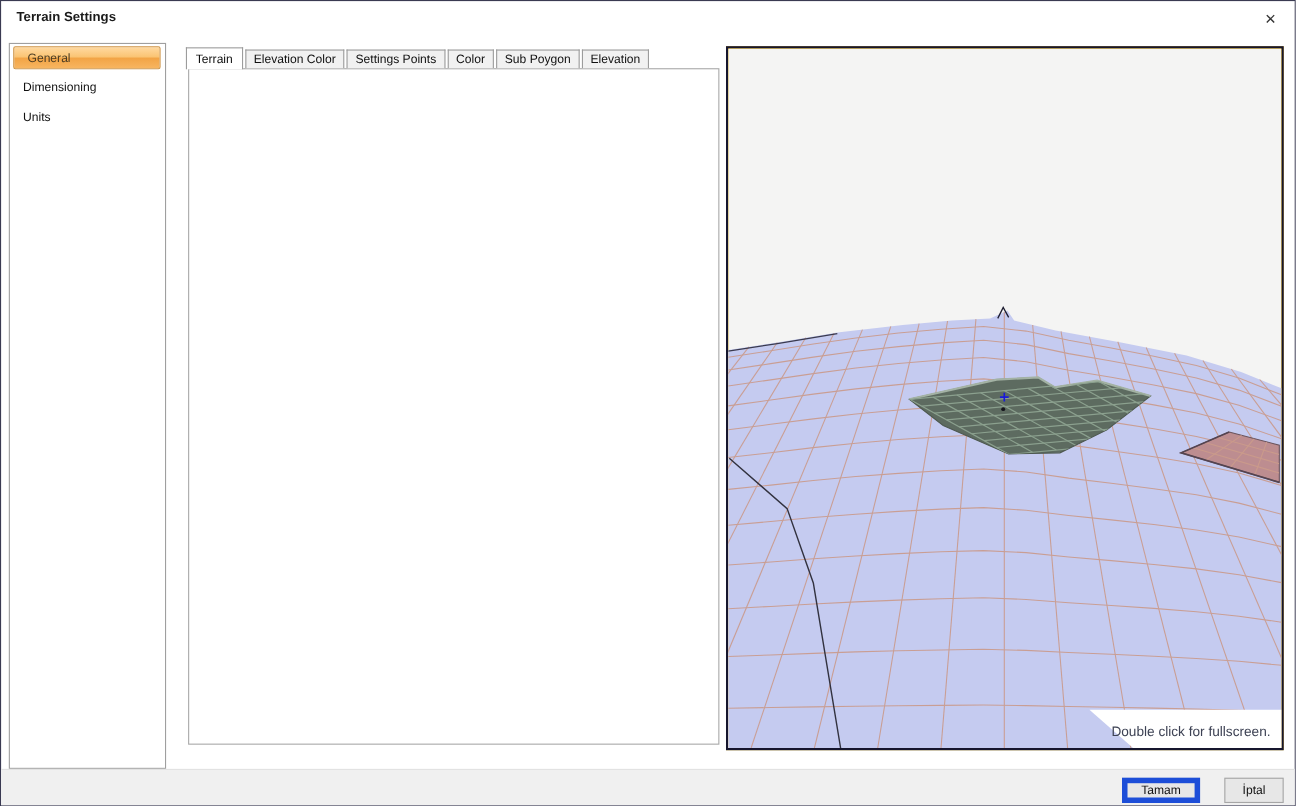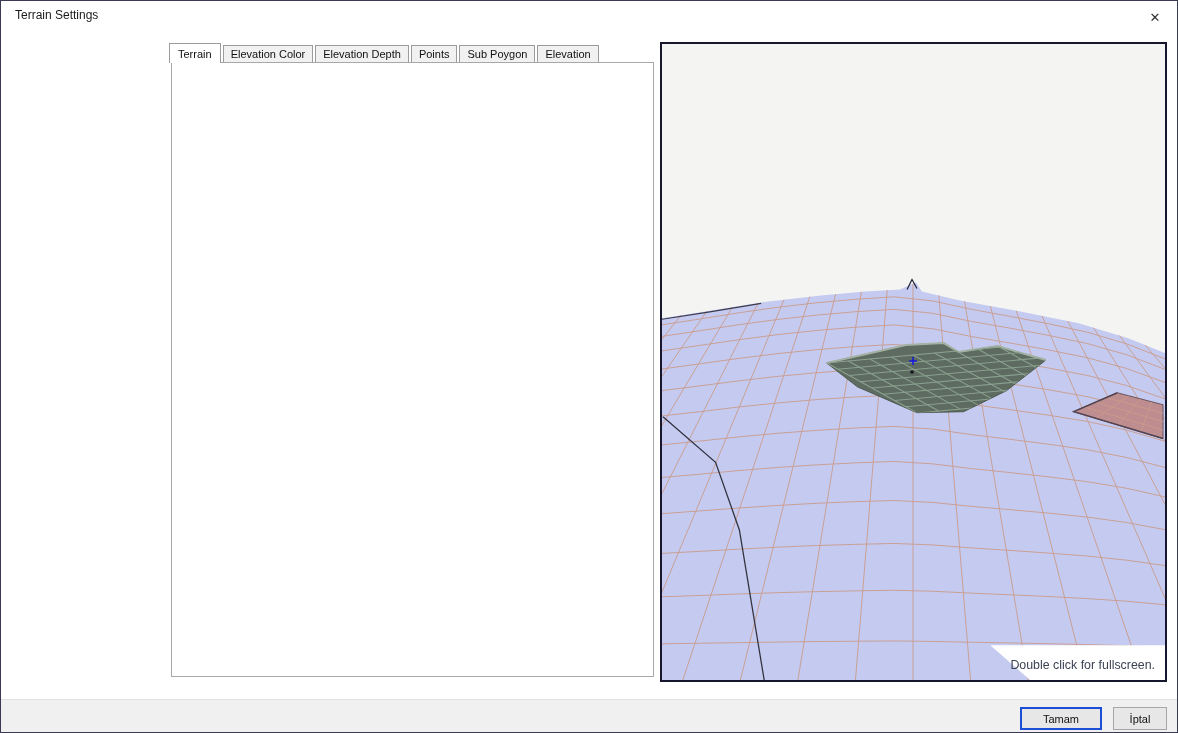--- a/index.html
+++ b/index.html
@@ -2,21 +2,21 @@
 <html><head>
 <meta charset="utf-8">
 <style>
   html,body{margin:0;padding:0;background:#cfcfcf;font-family:"Liberation Sans",sans-serif;}
   .dialog{position:relative;width:1178px;height:733px;background:#fff;border:1px solid #3a3a52;
           box-sizing:border-box;overflow:hidden;font-size:11px;color:#101010;}
   .abs{position:absolute;}
   .lbl{position:absolute;white-space:nowrap;color:#101010;font-size:11px;line-height:13px;}
   .gray{color:#949494;}
   
-  #titlebar{left:14px;top:8px;font-size:12px;color:#1a1a1a;}
+  #titlebar{left:14px;top:8px;font-size:12px;color:#1a1a1a;font-weight:bold;}
   #closebtn{left:1138px;top:3px;width:32px;height:27px;display:flex;align-items:center;justify-content:center;
             font-size:13px;color:#333;cursor:default;}
   
   #sidebar{left:7px;top:38px;width:143px;height:660px;border:1px solid #9f9f9f;background:#fff;box-sizing:border-box;}
   .sideitem{position:absolute;left:3px;width:134px;height:21px;display:flex;align-items:center;
             padding-left:9px;box-sizing:border-box;color:#111;}
   .sideitem.selected{background:linear-gradient(180deg,#ffd9a0,#fac473 46%,#f2a445 52%,#f7b560);
             border:1px solid #cf9445;border-radius:2px;padding-left:12px;color:#4a3b22;}
   
   #tabbar{position:absolute;left:168px;top:42px;height:20px;display:flex;align-items:flex-end;z-index:2;}
@@ -66,37 +66,42 @@
                display:flex;box-sizing:border-box;box-shadow:2px 2px 0 #9a9a9a;}
   #color-num{width:36px;background:#fff;border-right:1px solid #2a2a2a;box-sizing:border-box;
              font-size:11px;line-height:21px;padding-left:3px;}
   #color-swatch{flex:1;}
   
   #preview{left:659px;top:41px;width:507px;height:640px;border:2px solid #16162e;box-sizing:border-box;background:#eab308;}
   
   #footer{left:0;top:698px;width:1178px;height:35px;background:#f0f0f0;border-top:1px solid #e2e2e2;box-sizing:border-box;}
   .btn{position:absolute;display:flex;align-items:center;justify-content:center;font-size:11px;
        background:#e7e7e7;box-sizing:border-box;color:#111;}
-  #btn-ok{left:1019px;top:7px;width:82px;height:23px;border:2px solid #1d4ed8;}
+  #btn-ok{left:1019px;top:7px;width:71px;height:23px;border:5px solid #1d4ed8;}
   #btn-cancel{left:1112px;top:7px;width:54px;height:23px;border:1px solid #a6a6a6;}
 </style>
 </head>
 <body>
 
 <div class="dialog">
 
   <div class="lbl" id="titlebar">Terrain Settings</div>
   <div class="abs" id="closebtn">✕</div>
 
+  <div class="abs" id="sidebar">
+    <div class="sideitem selected" style="top:2px;">General</div>
+    <div class="sideitem" style="top:29px;">Dimensioning</div>
+    <div class="sideitem" style="top:56px;">Units</div>
+  </div>
 
   <div id="tabbar">
       <div class="tab active">Terrain</div>
       <div class="tab">Elevation Color</div>
-      <div class="tab">Elevation Depth</div>
-      <div class="tab">Points</div>
+      <div class="tab">Settings Points</div>
+      <div class="tab">Color</div>
       <div class="tab">Sub Poygon</div>
       <div class="tab">Elevation</div>
     </div>
   <div class="abs" id="panel"></div>
 
   <span class="cb" style="left:181px;top:76px;"></span>
   <div class="lbl" style="left:199px;top:77px;">All nodes have this fixed elevation value :</div>
   <input class="tb dis" style="left: 464px; top: 73px; width: 96px; height: 21px;" disabled="" value="0">
   <div class="lbl gray" style="left:570px;top:77px;">[m]</div>
 

